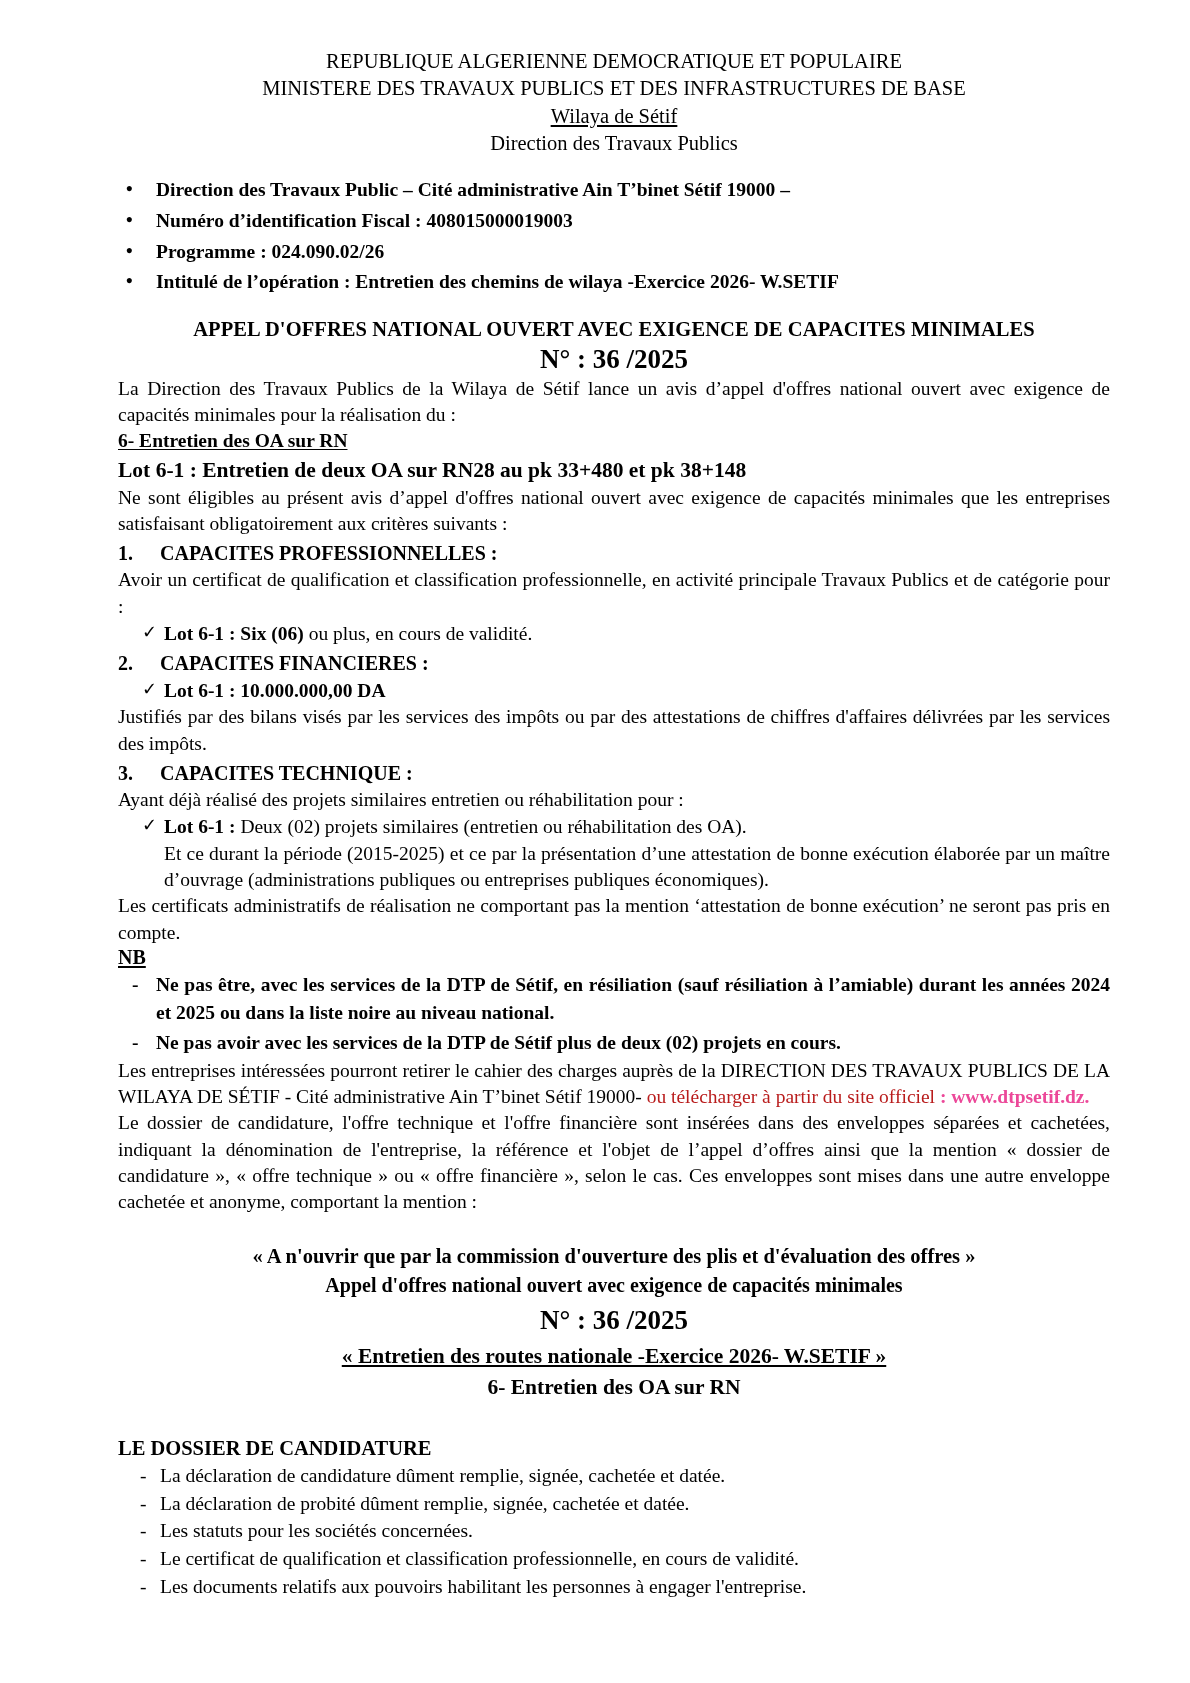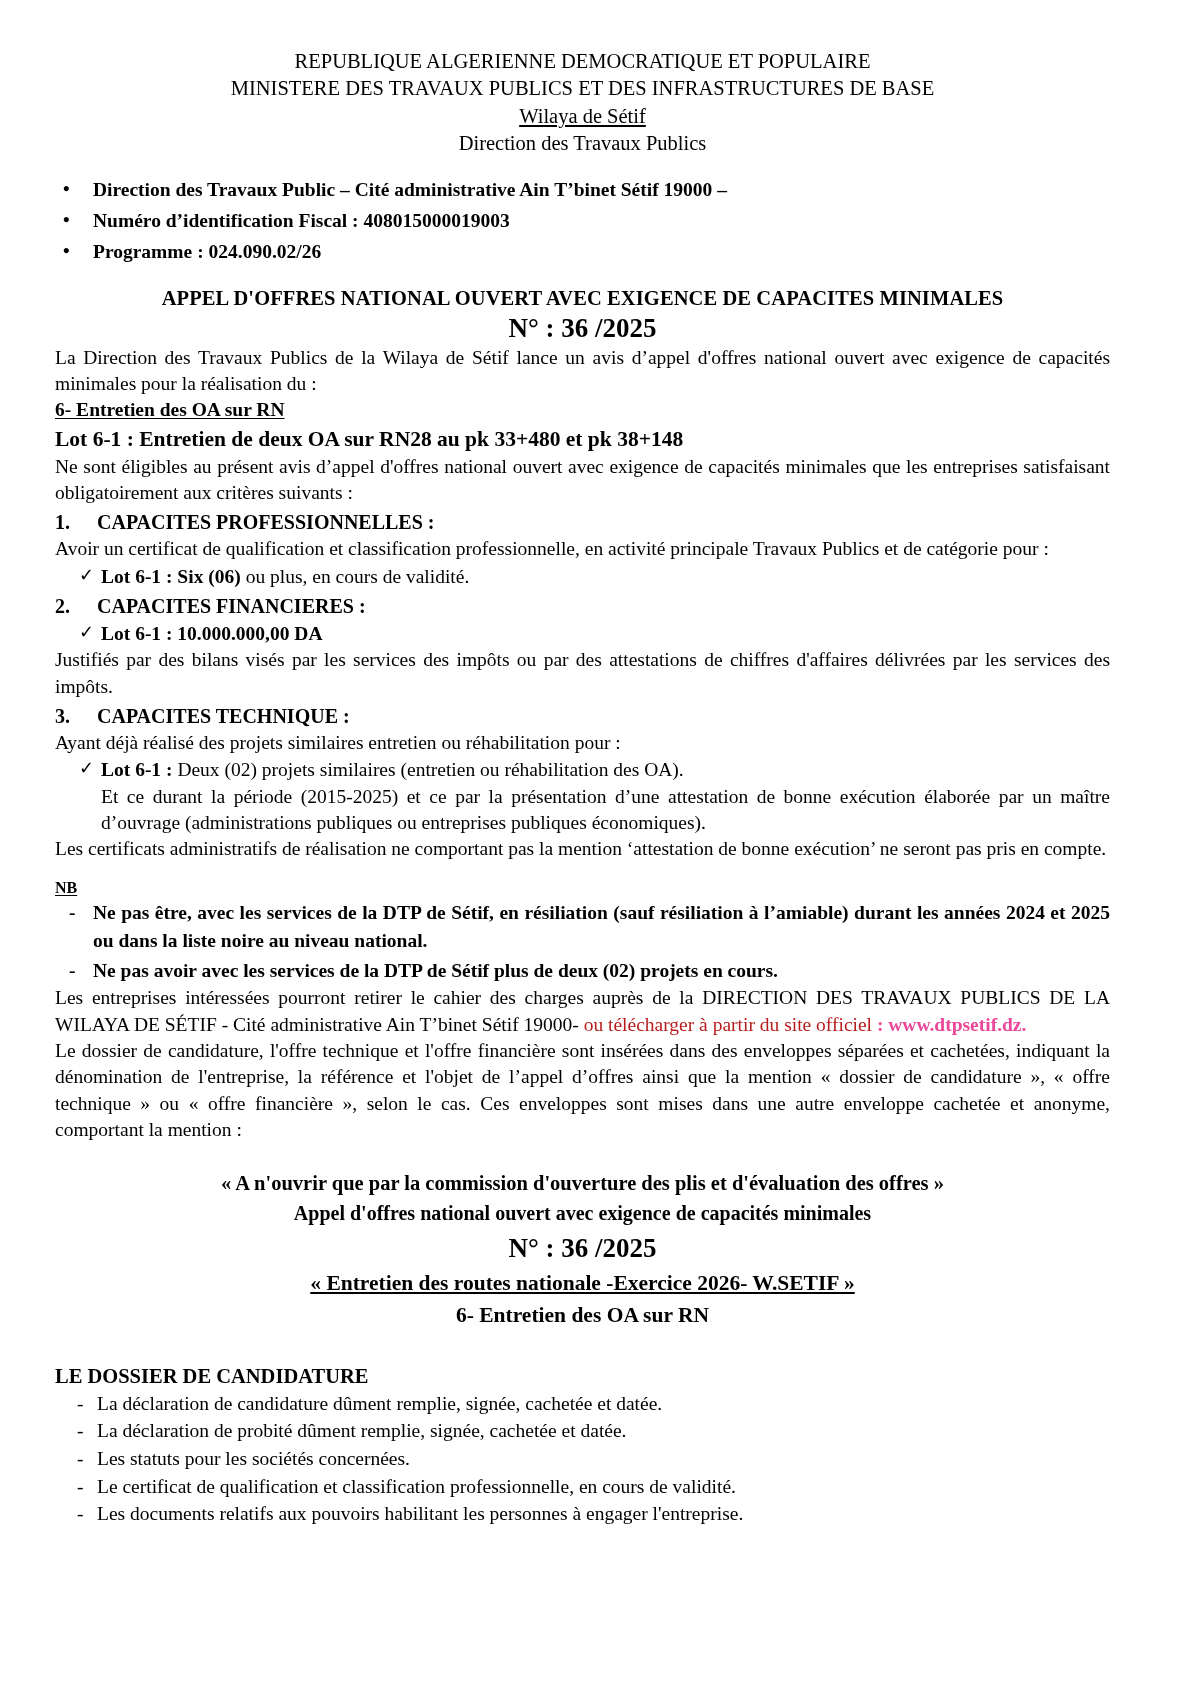--- a/index.html
+++ b/index.html
@@ -12,21 +12,21 @@
     width: 1190px;
     min-height: 1683px;
     font-family: "Liberation Serif", "DejaVu Serif", serif;
     color: #000000;
     -webkit-font-smoothing: antialiased;
   }
   .page {
     width: 1190px;
     min-height: 1683px;
     box-sizing: border-box;
-    padding: 48px 80px 18px 55px;
+    padding: 48px 80px 18px 118px;
     position: relative;
     display: flex;
     flex-direction: column;
   }
   .content { flex: 1 1 auto; }
 
   
   .hdr { text-align: center; font-size: 20.5px; line-height: 1.33; }
   .hdr div { white-space: nowrap; }
   .u { text-decoration: underline; text-underline-offset: 2px; }
@@ -119,25 +119,25 @@
   .sub-cont {
     font-size: 19.5px;
     line-height: 1.35;
     text-align: justify;
     margin: 0 0 0 46px;
   }
 
   
   .nb-label {
     font-weight: bold;
-    font-size: 16px;
+    font-size: 20px;
     text-decoration: underline;
     text-underline-offset: 2px;
     display: inline-block;
-    margin-top: 16px;
+    margin-top: 0;
   }
   .dash-bold { margin: 0; padding: 0; list-style: none; }
   .dash-bold li {
     position: relative;
     padding-left: 38px;
     font-weight: bold;
     font-size: 19.5px;
     line-height: 1.45;
     text-align: justify;
     margin-top: 2px;
@@ -189,20 +189,21 @@
       <div>REPUBLIQUE ALGERIENNE DEMOCRATIQUE ET POPULAIRE</div>
       <div>MINISTERE DES TRAVAUX PUBLICS ET DES INFRASTRUCTURES DE BASE</div>
       <div class="u">Wilaya de Sétif</div>
       <div>Direction des Travaux Publics</div>
     </div>
 
     <ul class="bullets">
       <li>Direction des Travaux Public – Cité administrative Ain T’binet Sétif 19000 –</li>
       <li>Numéro d’identification Fiscal : 408015000019003</li>
       <li>Programme : 024.090.02/26</li>
+      <li>Intitulé de l’opération : Entretien des chemins de wilaya -Exercice 2026- W.SETIF</li>
     </ul>
 
     <div class="title-main">APPEL D'OFFRES NATIONAL OUVERT AVEC EXIGENCE DE CAPACITES MINIMALES</div>
     <div class="title-num">N° : 36 /2025</div>
 
     <p class="body">La Direction des Travaux Publics de la Wilaya de Sétif lance un avis d’appel d'offres national ouvert avec exigence de capacités minimales pour la réalisation du :</p>
 
     <div><span class="sub-ul">6- Entretien des OA sur RN</span></div>
     <p class="lot-head">Lot 6-1 : Entretien de deux OA sur RN28 au pk 33+480 et pk 38+148</p>
     <p class="body">Ne sont éligibles au présent avis d’appel d'offres national ouvert avec exigence de capacités minimales que les entreprises satisfaisant obligatoirement aux critères suivants :</p>

